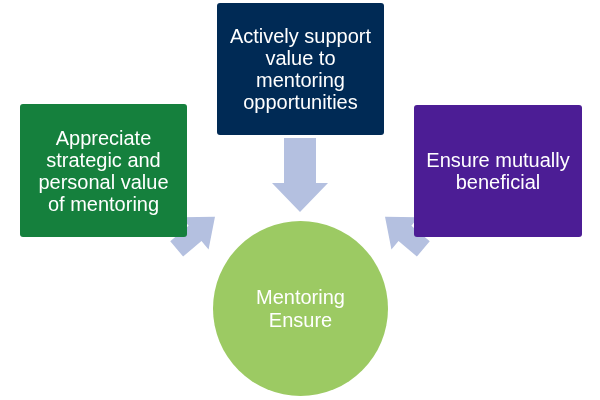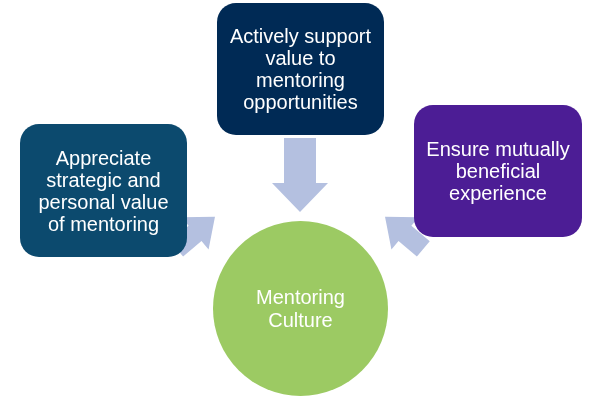--- a/index.html
+++ b/index.html
@@ -1,18 +1,18 @@
 <!DOCTYPE html>
 <html><head>
 <meta charset="utf-8">
 <style>
   html, body { margin:0; padding:0; background:#ffffff; }
   body { width:600px; height:400px; position:relative; overflow:hidden;
          font-family:"Liberation Sans", sans-serif; }
-  .box { position:absolute; background:#002a55; border-radius:19px;
+  .box { position:absolute; background:#002a55; border-radius:3px;
          display:flex; align-items:center; justify-content:center;
          text-align:center; color:#ffffff; font-size:20px; line-height:22px;
          box-sizing:border-box; padding:6px; }
   .box span { display:block; }
   #box-left  { left:20px;  top:104px; width:167px; height:133px; }
   #box-top   { left:217px; top:3px;   width:167px; height:132px; }
   #box-right { left:414px; top:105px; width:168px; height:132px; }
   #hub { position:absolute; left:213px; top:221px; width:175px; height:175px;
          border-radius:50%; background:#9cca63; display:flex; align-items:center;
          justify-content:center; text-align:center; color:#ffffff;
@@ -24,21 +24,21 @@
 
 <svg id="arrows" width="600" height="400">
 
   <polygon points="284,138 316,138 316,183 328,183 300,212 272,183 284,183" fill="#b4c0e0"></polygon>
 
   <polygon transform="rotate(-40 192 236)" points="172,226 196,226 196,215 222,236 196,257 196,246 172,246" fill="#b4c0e0"></polygon>
 
   <polygon transform="rotate(40 408 236)" points="428,226 404,226 404,215 378,236 404,257 404,246 428,246" fill="#b4c0e0"></polygon>
 </svg>
 
-<div class="box" id="box-left" style="background: #0c4a6e; color: rgb(255, 255, 255); margin-top: 20px;">
+<div class="box" id="box-left" style="background: #15803d; color: rgb(255, 255, 255);">
   <div>
     <span>Appreciate</span>
     <span>strategic and</span>
     <span>personal value</span>
     <span>of mentoring</span>
   </div>
 </div>
 
 <div class="box" id="box-top" style="background: rgb(0, 42, 85); color: rgb(255, 255, 255);">
   <div>
@@ -46,22 +46,21 @@
     <span>value to</span>
     <span>mentoring</span>
     <span>opportunities</span>
   </div>
 </div>
 
 <div class="box" id="box-right" style="background: #4c1d95; color: rgb(255, 255, 255);">
   <div>
     <span>Ensure mutually</span>
     <span>beneficial</span>
-    <span>experience</span>
   </div>
 </div>
 
 <div id="hub" style="background: rgb(156, 202, 99);">
   <div>
     <span style="display:block">Mentoring</span>
-    <span style="display:block">Culture</span>
+    <span style="display:block">Ensure</span>
   </div>
 </div>
 
 </body></html>

